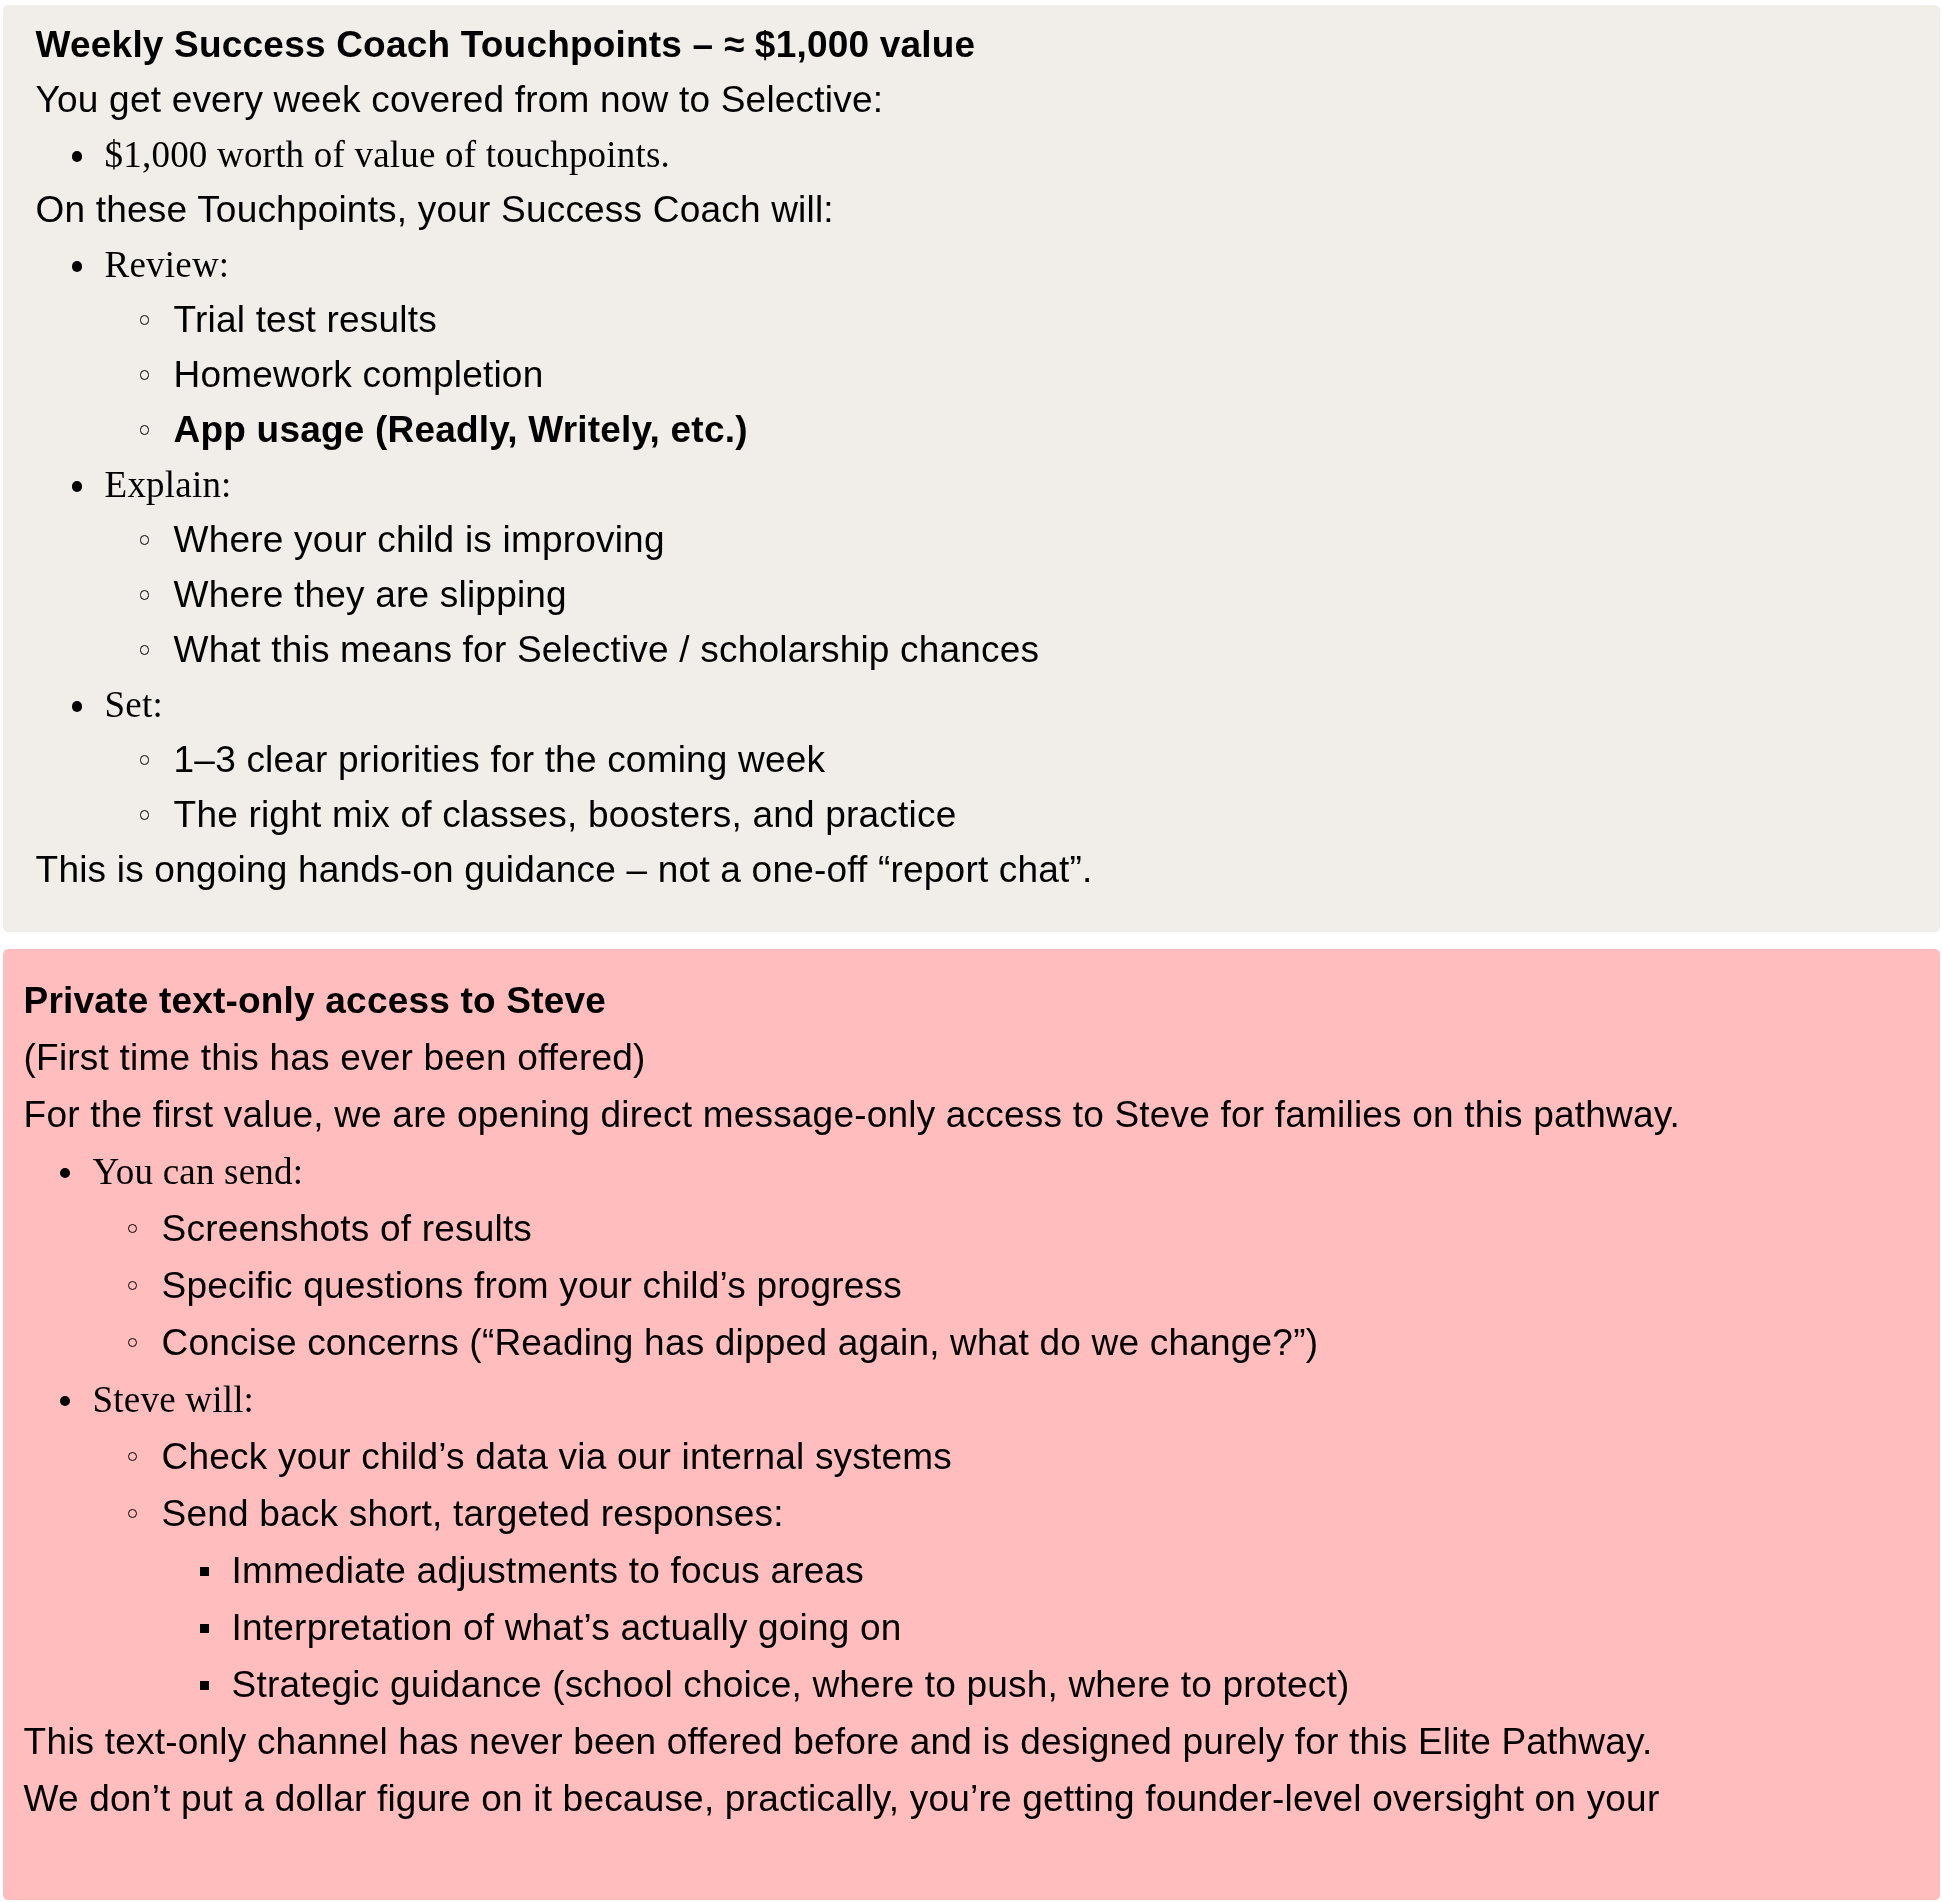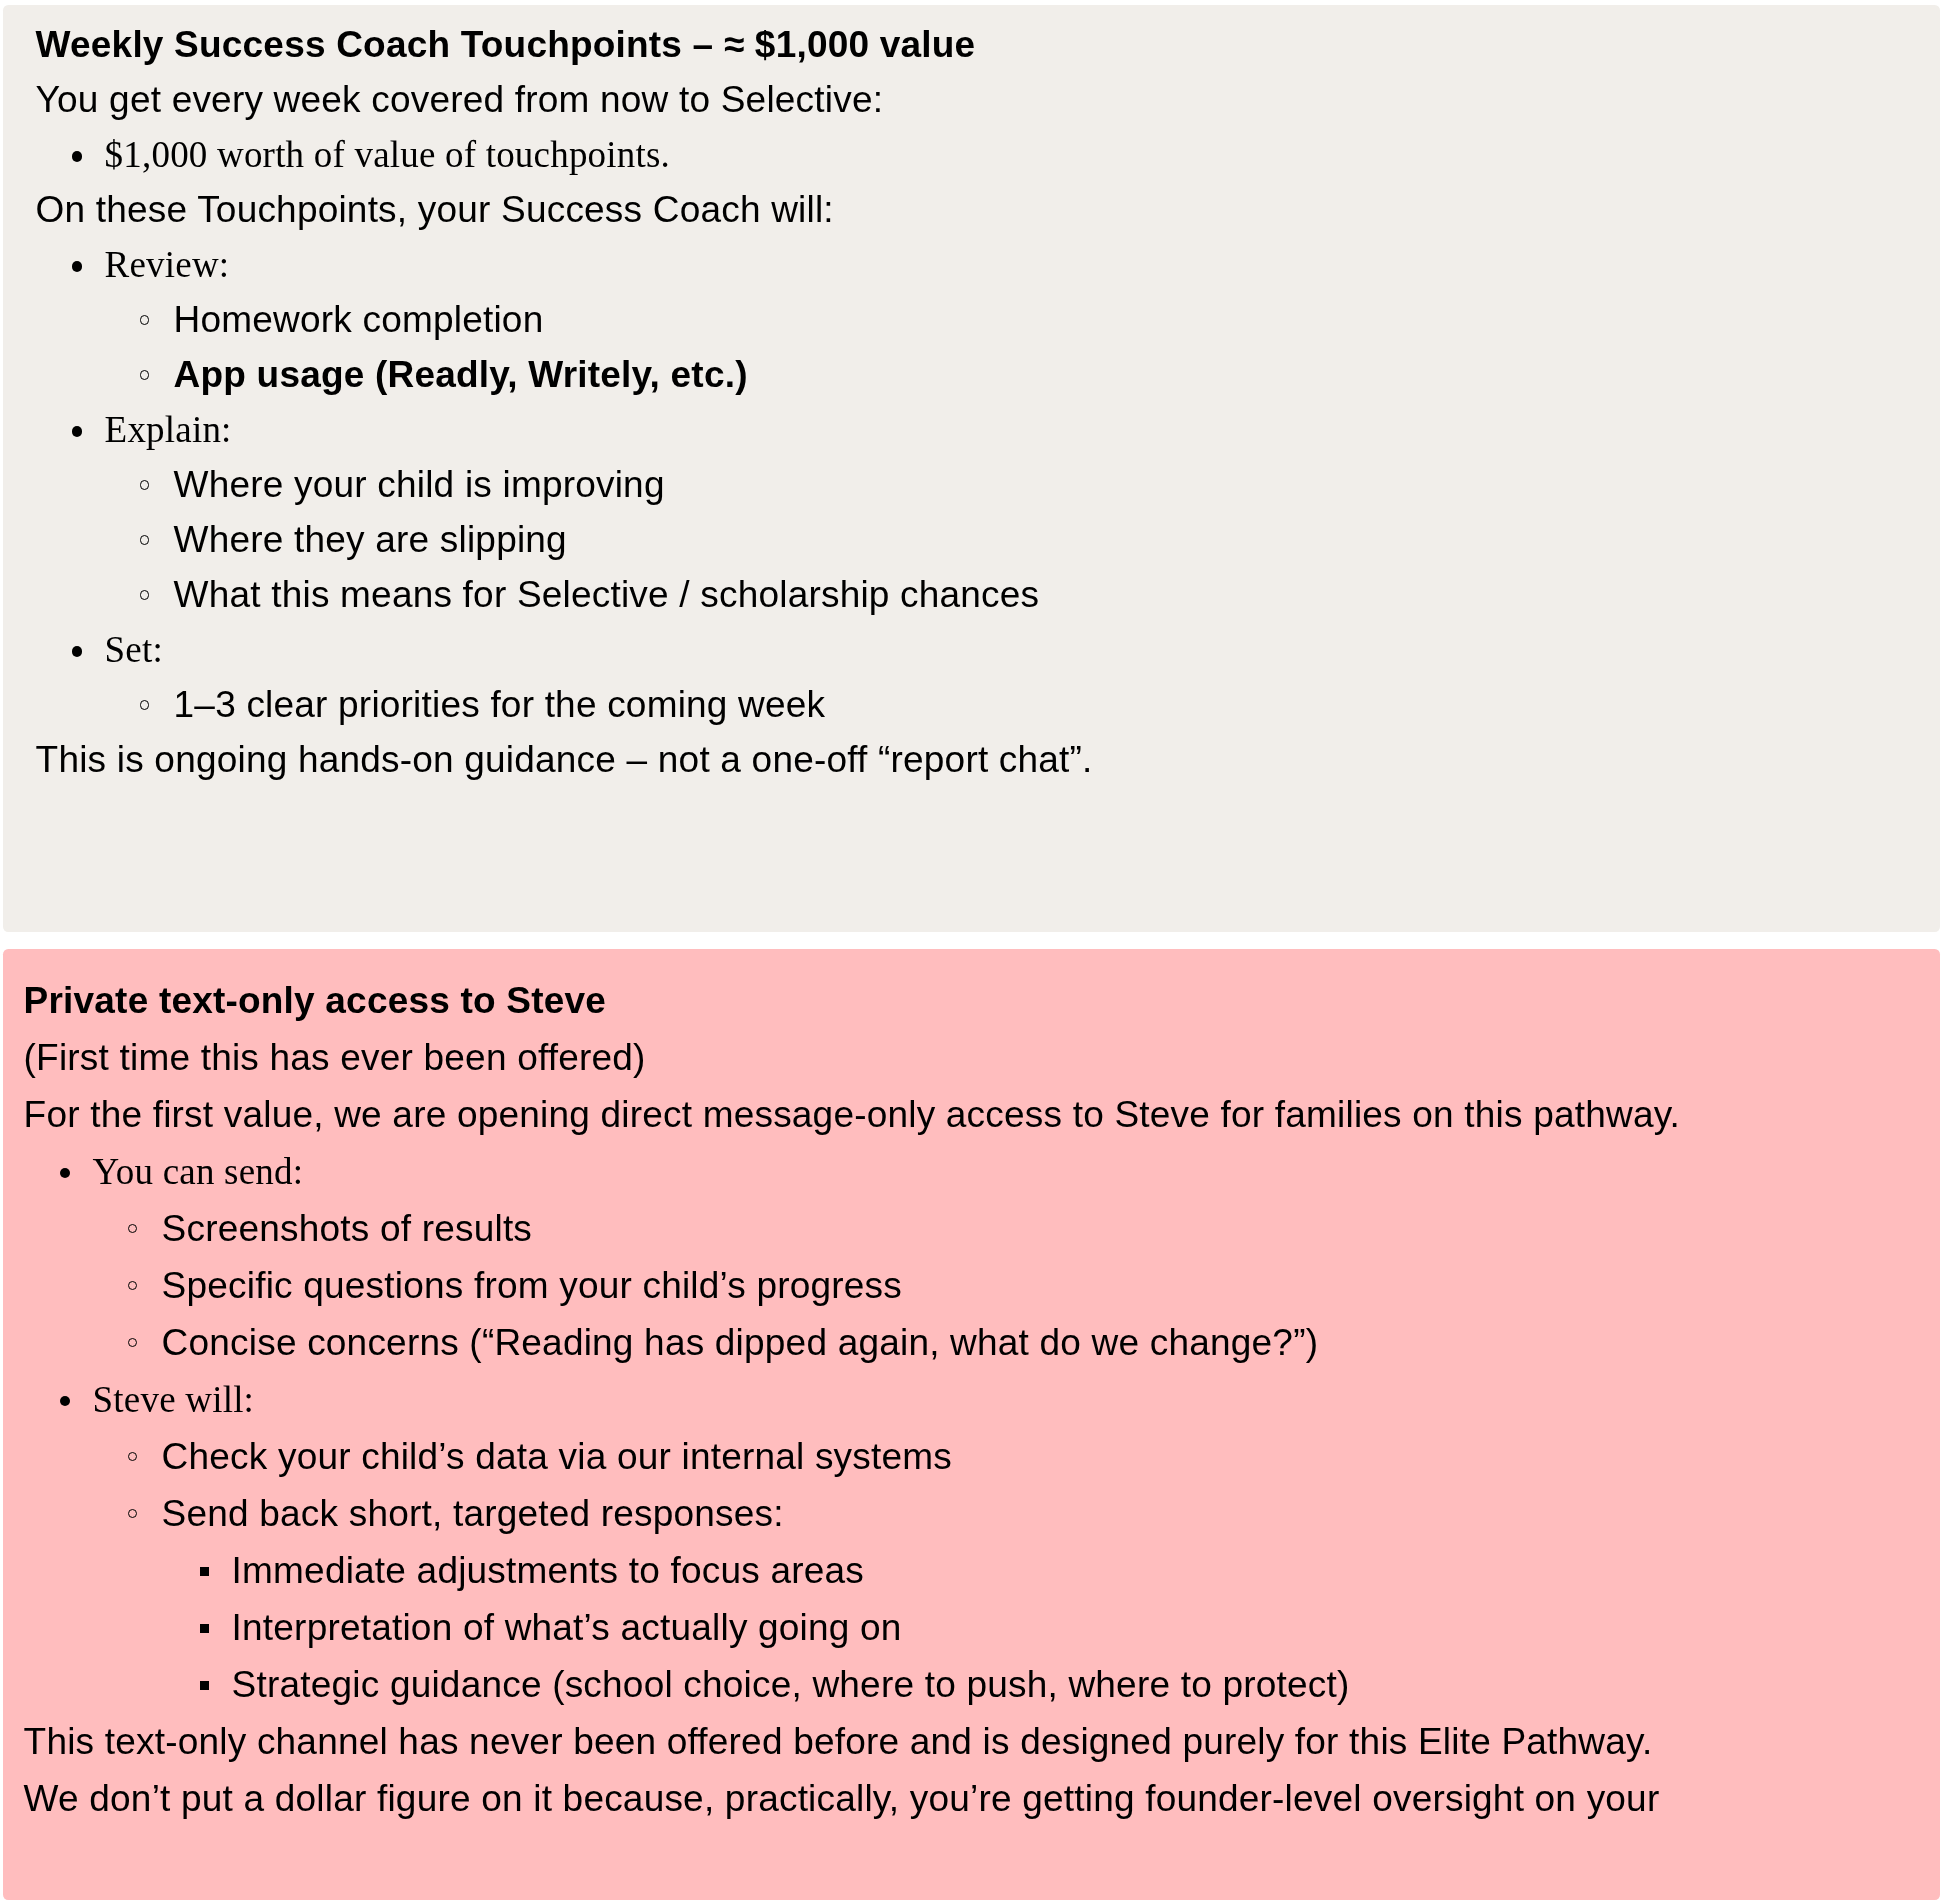--- a/index.html
+++ b/index.html
@@ -23,28 +23,30 @@
 </style>
 </head>
 <body>
 
 <div class="card" id="card1">
   <div class="line bold">Weekly Success Coach Touchpoints – ≈ $1,000 value</div>
   <div class="line">You get every week covered from now to Selective:</div>
   <div class="line l1 b1">$1,000 worth of value of touchpoints.</div>
   <div class="line">On these Touchpoints, your Success Coach will:</div>
   <div class="line l1 b1">Review:</div>
+  <div class="line l2 b2">Trial test results</div>
   <div class="line l2 b2">Homework completion</div>
   <div class="line l2 b2 bold">App usage (Readly, Writely, etc.)</div>
   <div class="line l1 b1">Explain:</div>
   <div class="line l2 b2">Where your child is improving</div>
   <div class="line l2 b2">Where they are slipping</div>
   <div class="line l2 b2">What this means for Selective / scholarship chances</div>
   <div class="line l1 b1">Set:</div>
   <div class="line l2 b2">1–3 clear priorities for the coming week</div>
+  <div class="line l2 b2">The right mix of classes, boosters, and practice</div>
   <div class="line">This is ongoing hands-on guidance – not a one-off “report chat”.</div>
 </div>
 
 <div class="card" id="card2">
   <div class="line bold">Private text-only access to Steve</div>
   <div class="line">(First time this has ever been offered)</div>
   <div class="line">For the first value, we are opening direct message-only access to Steve for families on this pathway.</div>
   <div class="line l1 b1">You can send:</div>
   <div class="line l2 b2">Screenshots of results</div>
   <div class="line l2 b2">Specific questions from your child’s progress</div>

